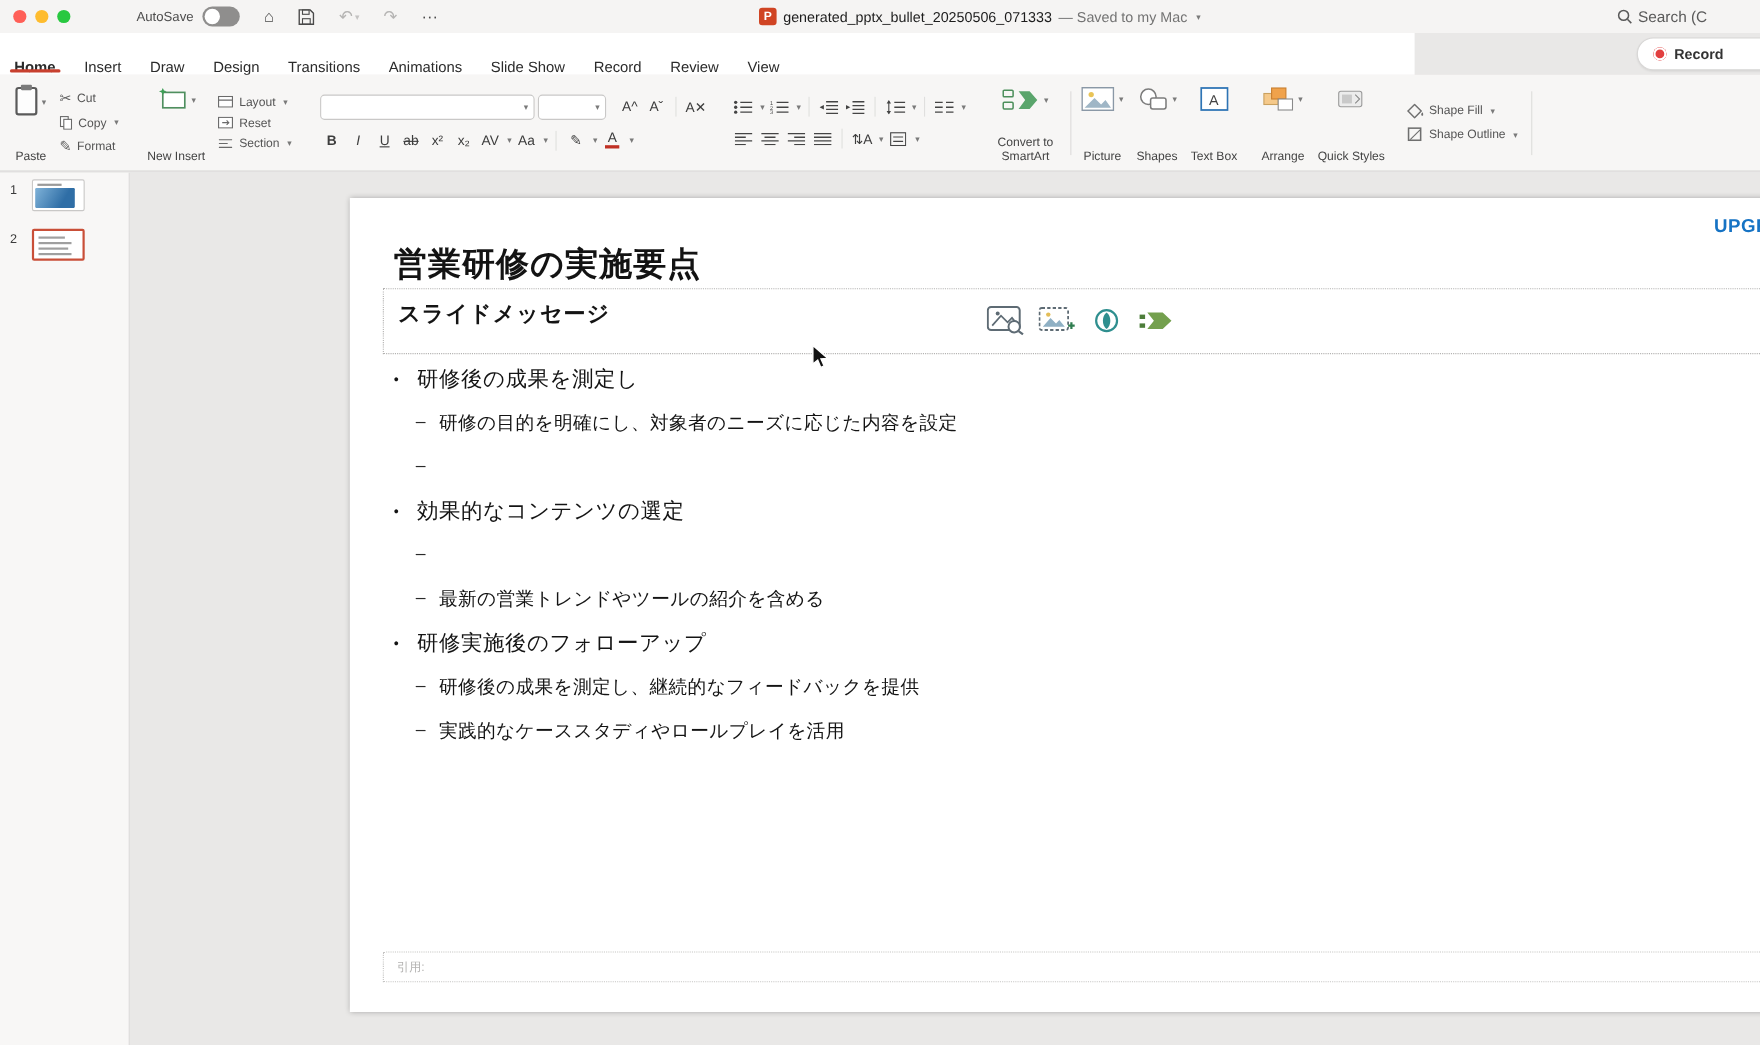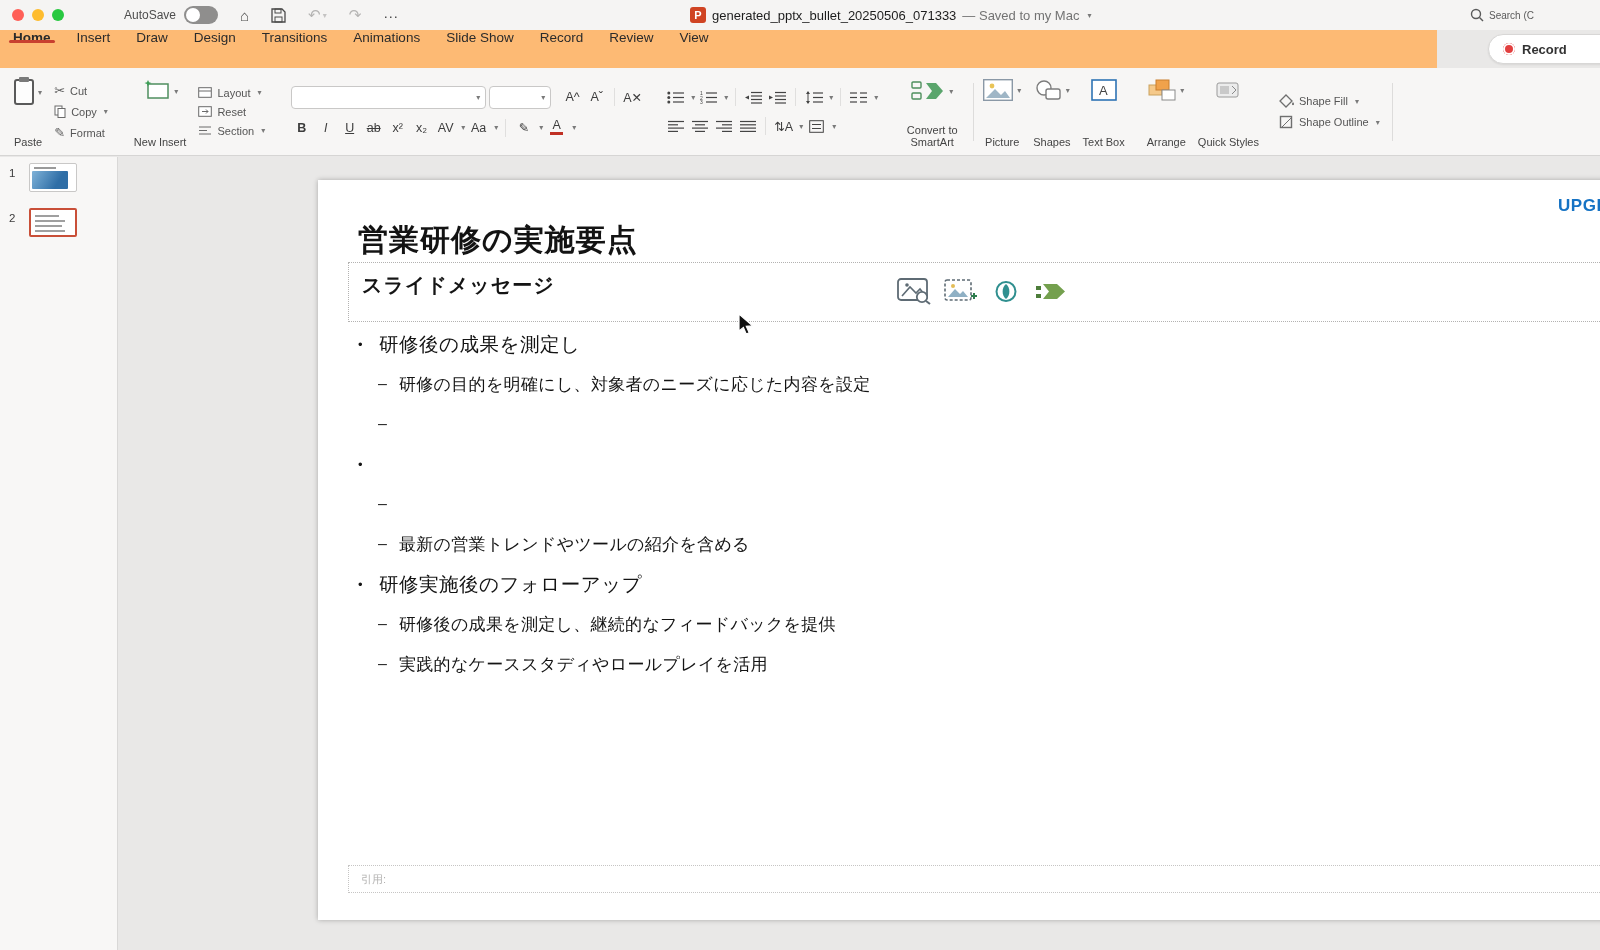--- a/index.html
+++ b/index.html
@@ -15,24 +15,24 @@
   .toggle{width:34px;height:18px;border-radius:9px;background:#8f8e8d;margin-left:8px;position:relative;display:inline-block}
   .toggle .knob{position:absolute;left:2px;top:2px;width:14px;height:14px;border-radius:50%;background:#fff}
   .tb-btn{margin-left:22px;font-size:15px;color:#4a4a4a;display:inline-flex;align-items:center;cursor:default}
   .tb-btn.disabled{color:#b5b4b3}
   .chev{font-size:8px;color:#7a7a7a;margin-left:2px}
   .chev.disabled{color:#c4c3c2}
   .doc-title{position:absolute;left:690px;top:0;height:30px;display:flex;align-items:center;gap:6px;font-size:13px}
   .ppt-icon{width:16px;height:16px;border-radius:3px;background:#d04423;color:#fff;font-size:11px;font-weight:bold;display:flex;align-items:center;justify-content:center}
   .doc-name{color:#1d1d1d}
   .doc-status{color:#737373}
-  .search{position:absolute;left:1470px;top:0;height:30px;width:130px;display:flex;align-items:center;gap:5px;font-size:10px;color:#5a5a5a;overflow:hidden;white-space:nowrap}
+  .search{position:absolute;left:1470px;top:0;height:30px;width:130px;display:flex;align-items:center;gap:5px;font-size:14px;color:#5a5a5a;overflow:hidden;white-space:nowrap}
 
   
-  .tabsbar{position:absolute;top:30px;left:0;width:1437px;height:38px;background:#fdba74;display:flex;align-items:flex-start}
+  .tabsbar{position:absolute;top:30px;left:0;width:1286px;height:38px;background:#ffffff;display:flex;align-items:flex-end}
   .tab{padding:0 13px;font-size:13.5px;color:#2b2b2b;display:flex;align-items:center;position:relative;cursor:default}
   .tab.active{font-weight:bold}
   .tab.active::after{content:"";position:absolute;left:9px;right:9px;bottom:2px;height:3px;border-radius:2px;background:#c8402f}
   .record-pill{position:absolute;left:1488px;top:4px;height:30px;width:130px;background:#fff;border:1px solid #d8d7d6;border-radius:15px;display:flex;align-items:center;gap:7px;padding:0 14px;font-size:13px;font-weight:bold;color:#333;box-shadow:0 1px 2px rgba(0,0,0,.08)}
   .rec-dot{width:12px;height:12px;border-radius:50%;background:#e23f3f;box-shadow:inset 0 0 0 2px #fff,inset 0 0 0 4px #e23f3f}
 
   
   .ribbon{position:absolute;top:68px;left:0;width:1600px;height:88px;background:#f7f6f5;border-bottom:1px solid #d6d5d4;display:flex;align-items:stretch;padding:5px 8px;overflow:hidden}
   .rgroup{display:flex;flex-direction:column;align-items:center;justify-content:space-between;padding:2px 6px}
   .bigbtn{display:flex;flex-direction:column;align-items:center;justify-content:space-between;height:100%;cursor:default}
@@ -565,20 +565,21 @@
         <div class="bl sub">
           <span class="mk">–</span>
           <span>研修の目的を明確にし、対象者のニーズに応じた内容を設定</span>
         </div>
         <div class="bl sub">
           <span class="mk">–</span>
         </div>
 
         <div class="bl head">
           <span class="mk">•</span>
+          <span>効果的なコンテンツの選定</span>
         </div>
         <div class="bl sub">
           <span class="mk">–</span>
         </div>
         <div class="bl sub">
           <span class="mk">–</span>
           <span>最新の営業トレンドやツールの紹介を含める</span>
         </div>
 
         <div class="bl head">

